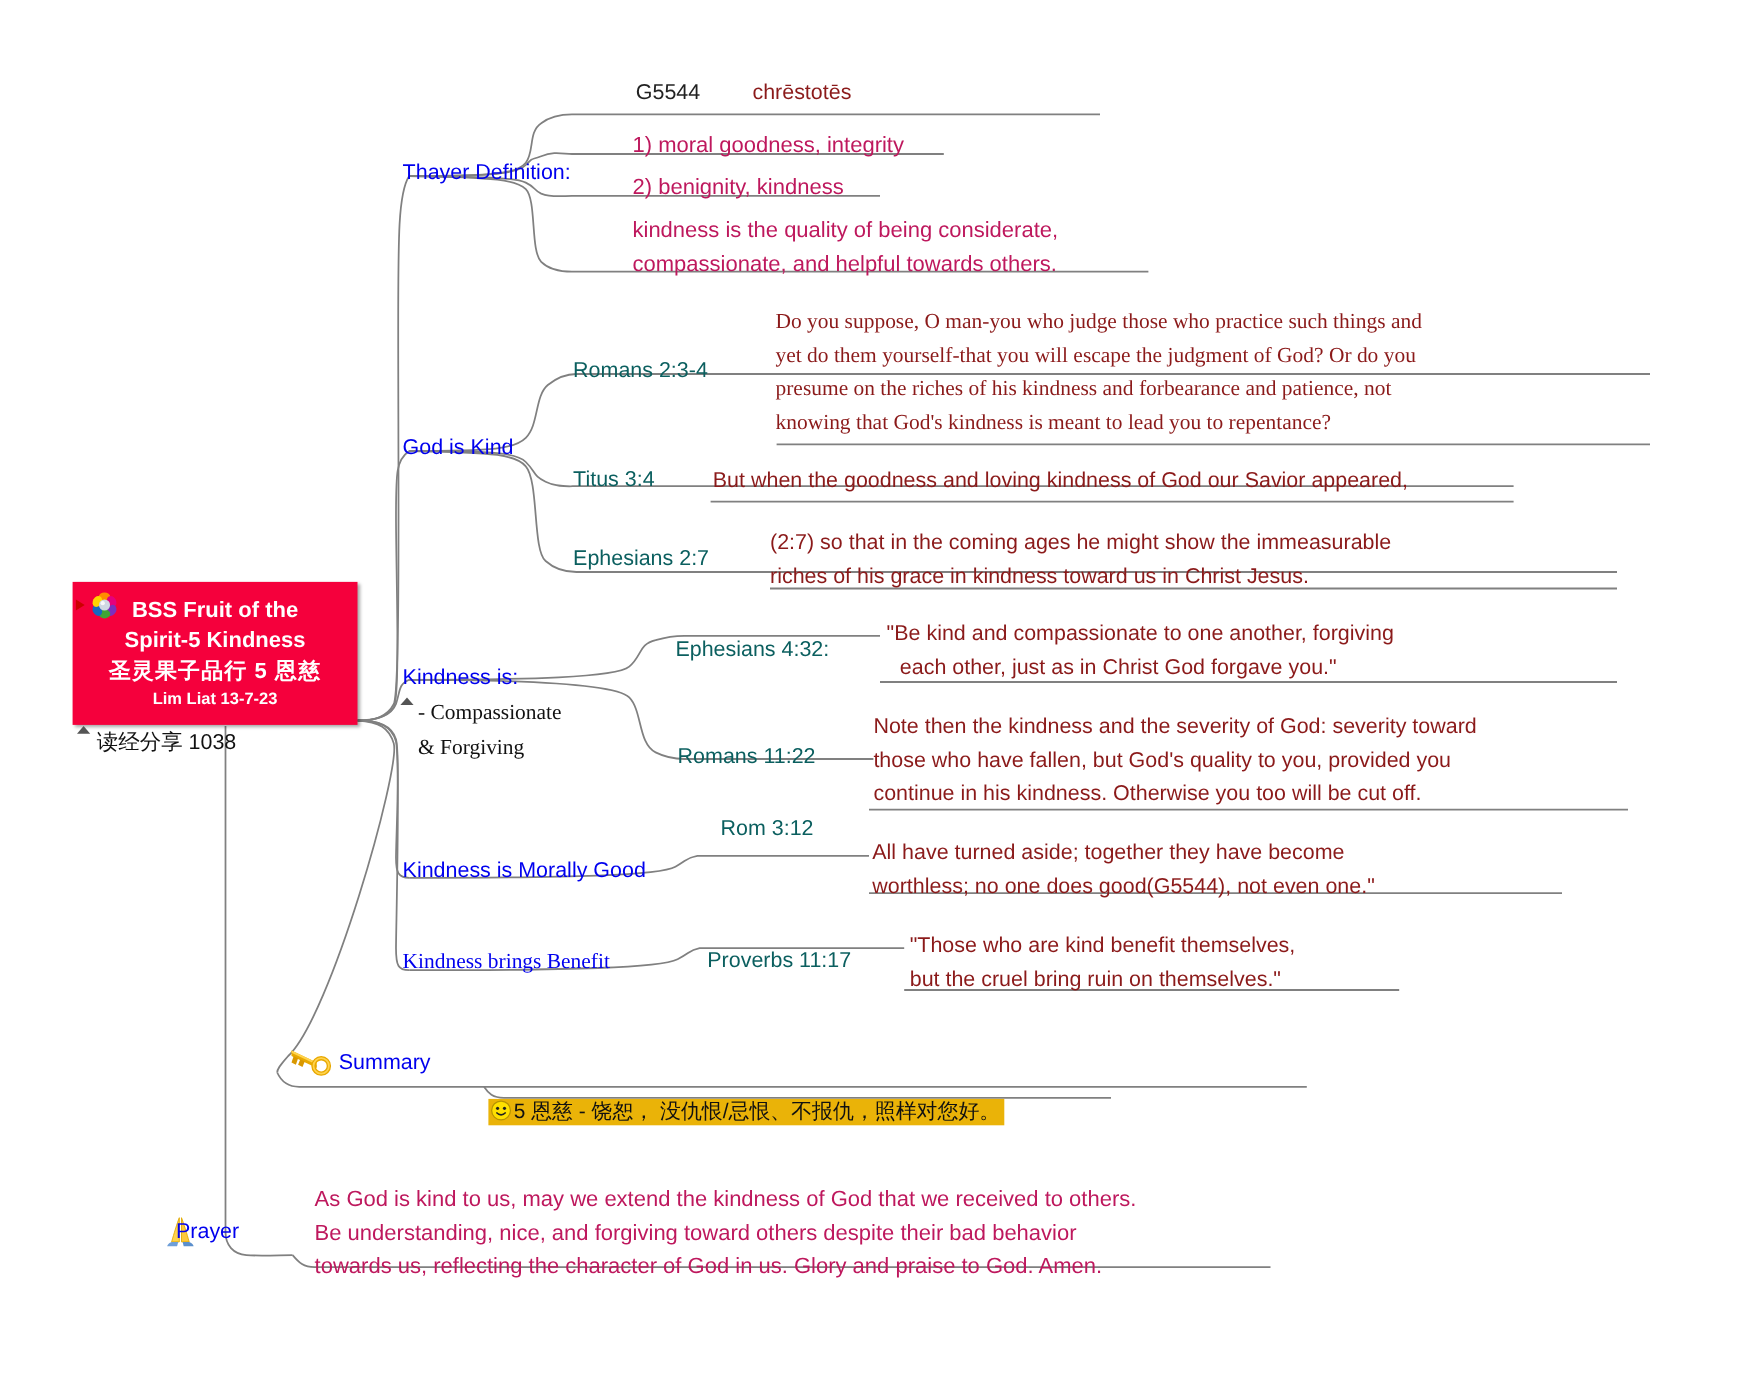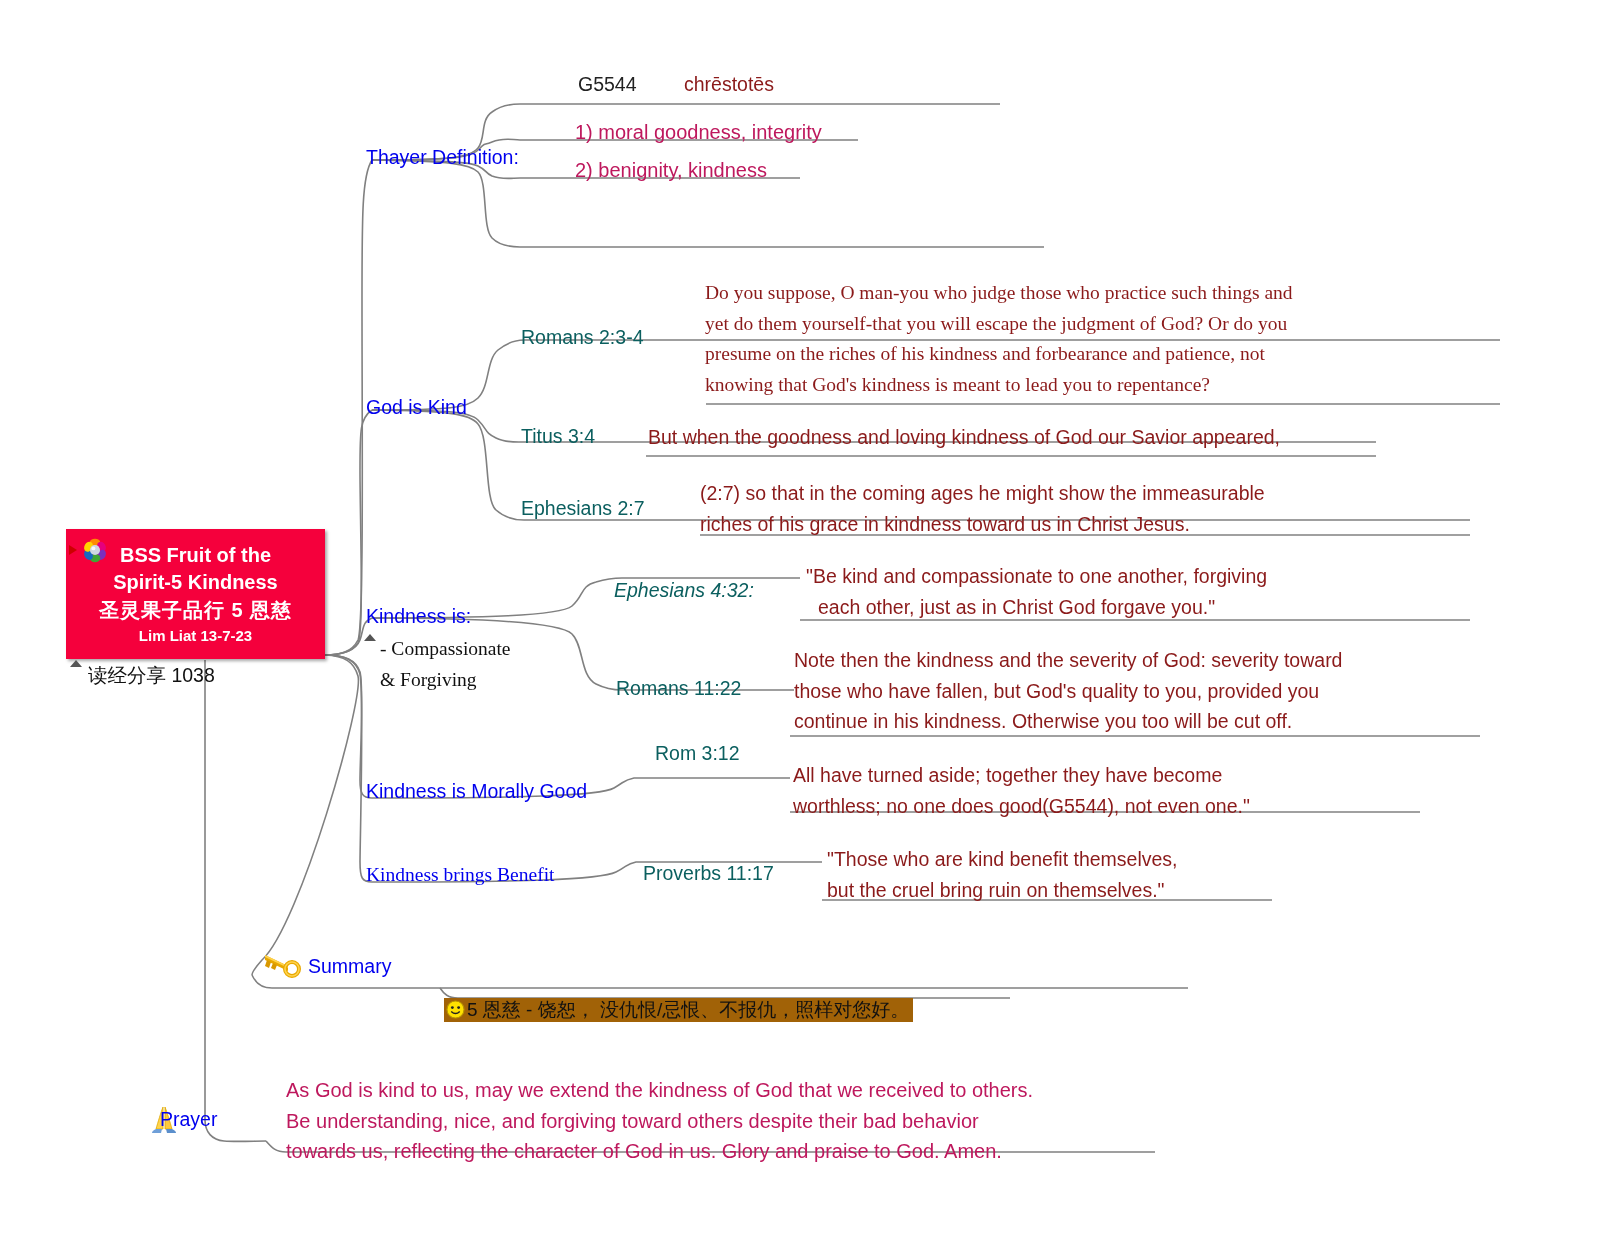--- a/index.html
+++ b/index.html
@@ -35,21 +35,21 @@
   #central .author{font-size:15px;line-height:22px;display:block;}
   #central .flower{position:absolute;left:16px;top:8px;width:26px;height:26px;}
   #central .tri{position:absolute;left:3px;top:16px;width:0;height:0;
     border-left:8px solid #cc0000;border-top:5px solid transparent;border-bottom:5px solid transparent;}
 
   .collapse-tri{
     display:inline-block;width:0;height:0;
     border-bottom:7px solid #555;border-left:6px solid transparent;border-right:6px solid transparent;
     vertical-align:top;
   }
-  .hl{background:#a16207;padding:1px 4px 2px 2px;}
+  .hl{background:#eab308;padding:1px 4px 2px 2px;}
   .smiley{vertical-align:-3px;margin-right:2px;}
   .keyicon{position:absolute;left:258px;top:949px;}
   .prayicon{position:absolute;left:148px;top:1104px;}
 </style>
 </head>
 <body>
 
 <div id="canvas">
 
   <svg class="links" viewBox="0 0 1600 1259">
@@ -125,20 +125,24 @@
   </div>
   <div class="node greek" style="left:684px;top:73px;">
     <span>chrēstotēs</span>
   </div>
   <div class="node defn" style="left:575px;top:117px;">
     <span>1) moral goodness, integrity</span>
   </div>
   <div class="node defn" style="left:575px;top:155px;">
     <span>2) benignity, kindness</span>
   </div>
+  <div class="node defn" style="left:575px;top:194px;">
+    <span>kindness is the quality of being considerate,</span><br>
+    <span>compassionate, and helpful towards others.</span>
+  </div>
 
   <div class="node topic" style="left:366px;top:396px;">
     <span>God is Kind</span>
   </div>
 
   <div class="node ref" style="left:521px;top:326px;">
     <span>Romans 2:3-4</span>
   </div>
   <div class="node verse" style="left:705px;top:278px;font-family:Liberation Serif, serif;">
     <span>Do you suppose, O man-you who judge those who practice such things and</span><br>
@@ -163,21 +167,21 @@
   </div>
 
   <div class="node topic" style="left:366px;top:605px;">
     <span>Kindness is:</span>
   </div>
   <div class="node plain" style="left:364px;top:634px;font-family:Liberation Serif, serif;">
     <span class="collapse-tri" style="margin-right:4px;"></span><span>- Compassionate</span><br>
     <span style="margin-left:16px;display:inline-block;">&amp; Forgiving</span>
   </div>
 
-  <div class="node ref" style="left:614px;top:579px;font-style:italic;">
+  <div class="node ref" style="left:614px;top:579px;">
     <span>Ephesians 4:32:</span>
   </div>
   <div class="node verse" style="left:806px;top:561px;">
     <span>"Be kind and compassionate to one another, forgiving</span><br>
     <span style="margin-left:12px;display:inline-block;">each other, just as in Christ God forgave you."</span>
   </div>
 
   <div class="node ref" style="left:616px;top:677px;">
     <span>Romans 11:22</span>
   </div>

